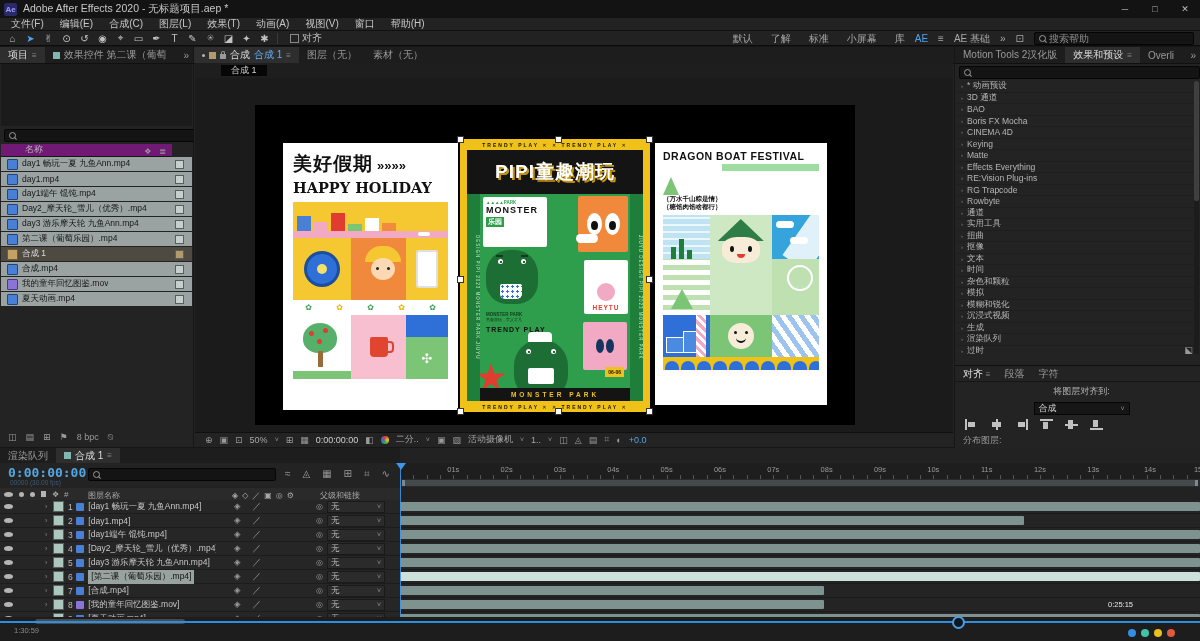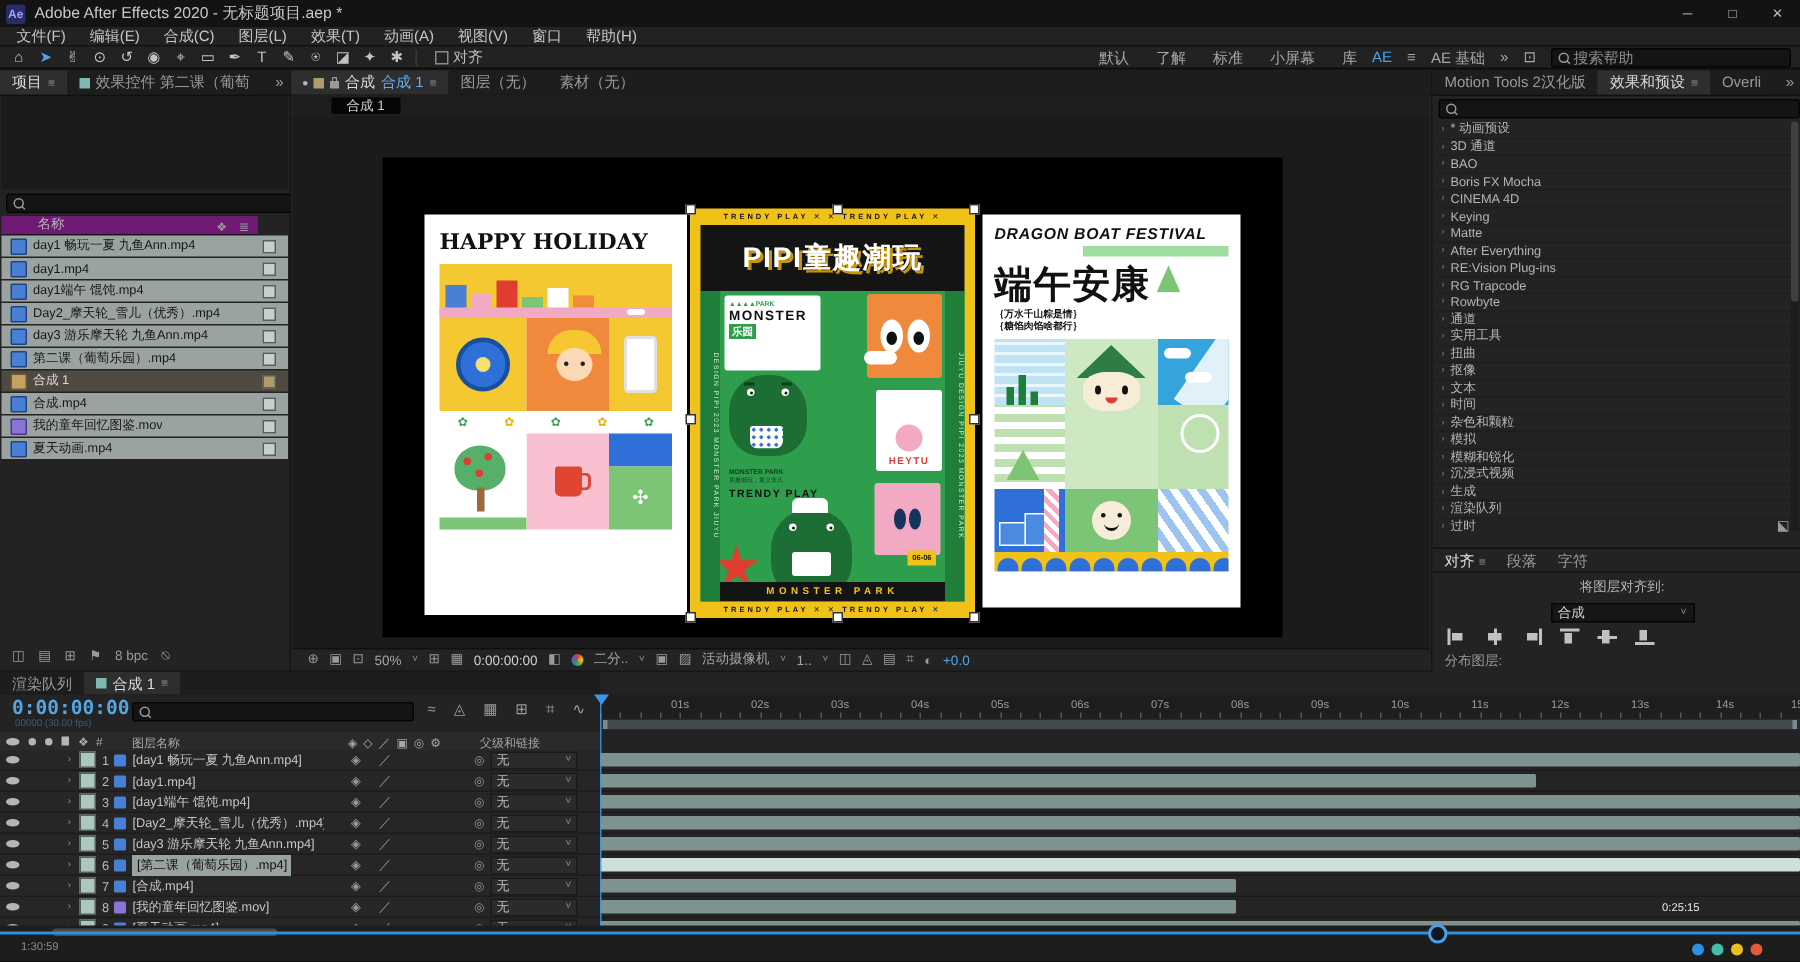--- a/index.html
+++ b/index.html
@@ -135,21 +135,21 @@
   .p2small .s2{font-size:4px;}
   .trendy-t{position:absolute;left:6px;top:132px;font-weight:900;font-size:7px;color:#111;letter-spacing:1px;}
   .pink-card{position:absolute;right:3px;top:128px;width:44px;height:48px;background:#f2a9c4;border-radius:2px;display:flex;align-items:center;justify-content:center;gap:2px;}
   .pc-eye{width:8px;height:14px;background:#15355e;border-radius:50%;}
   .date-chip{position:absolute;right:6px;bottom:24px;background:#f0c219;color:#111;font-weight:900;font-size:5px;padding:2px 3px;}
   .starburst{position:absolute;left:-4px;bottom:8px;width:30px;height:30px;background:#e03c2f;clip-path:polygon(50% 0,61% 35%,98% 35%,68% 57%,79% 91%,50% 70%,21% 91%,32% 57%,2% 35%,39% 35%);}
   .p2bottomline{position:absolute;left:0;right:0;bottom:0;height:13px;background:#141414;color:#f0c219;font-weight:900;font-size:6.5px;letter-spacing:3px;display:flex;align-items:center;justify-content:center;}
   .handle{position:absolute;width:5px;height:5px;background:#fff;border:1px solid #333;z-index:5;}
   
   #p3{left:400px;top:38px;width:172px;height:262px;background:#fff;color:#111;padding:7px 8px;}
-  #p3 .t1{font-weight:900;font-size:10.5px;letter-spacing:.5px;white-space:nowrap;font-style:italic;}
+  #p3 .t1{font-weight:900;font-size:10.5px;letter-spacing:.5px;white-space:nowrap;}
   .green-bar{height:7px;background:#9fdc9f;width:62%;margin:2px 0 2px auto;}
   #p3 .hd-row{display:flex;align-items:flex-start;gap:4px;}
   #p3 .hd{font-weight:900;font-size:25px;letter-spacing:1px;white-space:nowrap;}
   .zmascot{width:16px;height:18px;background:#7cc576;clip-path:polygon(50% 0,100% 100%,0 100%);margin-top:4px;}
   .brkt{font-size:6.5px;font-weight:700;line-height:8px;}
   .p3grid{margin-top:4px;display:grid;grid-template-columns:30% 40% 30%;grid-template-rows:44px 56px 42px;width:156px;}
   .g-water{background:#bfe3f2;background-image:repeating-linear-gradient(0deg,transparent 0 5px,#eaf7fd 5px 7px);position:relative;}
   .g-water i{position:absolute;bottom:0;background:#1f7f3a;width:5px;}
   .g-zong{grid-row:span 2;background:#cfe8c4;position:relative;}
   .zhat{position:absolute;left:8px;top:4px;width:46px;height:22px;background:#2f7d46;clip-path:polygon(0 100%,50% 0,100% 100%);}
@@ -422,20 +422,24 @@
           <span>素材（无）</span>
         </div>
     </div>
     <div id="crumbrow">
       <div id="crumb-chip">合成 1</div>
     </div>
     <div id="viewer">
       <div id="stage">
 
         <div id="p1" class="poster">
+          <div class="t-row">
+            <span class="t-cn">美好假期</span>
+            <span class="t-ar">»»»»</span>
+          </div>
           <div class="t-en">HAPPY HOLIDAY</div>
           <div class="p1grid">
             <div class="p1r1">
               <span class="bld" style="height:22px;background:#4a7fd6"></span>
               <span class="bld" style="height:16px;background:#f2a9c4"></span>
               <span class="bld" style="height:25px;background:#e03c2f"></span>
               <span class="bld" style="height:14px;background:#7cc576"></span>
               <span class="bld" style="height:20px;background:#fff"></span>
               <span class="bld" style="height:15px;background:#f08c3c"></span>
               <div class="p1road"></div>
@@ -542,21 +546,20 @@
           <span class="handle" style="right:-3px;top:50%"></span>
           <span class="handle" style="left:-3px;bottom:-3px"></span>
           <span class="handle" style="left:50%;bottom:-3px"></span>
           <span class="handle" style="right:-3px;bottom:-3px"></span>
         </div>
 
         <div id="p3" class="poster">
           <div class="t1">DRAGON BOAT FESTIVAL</div>
           <div class="green-bar"></div>
           <div class="hd-row">
-            <span class="hd">端午安康</span>
             <span class="zmascot"></span>
           </div>
           <div class="brkt">｛万水千山粽是情｝</div>
           <div class="brkt">｛糖馅肉馅啥都行｝</div>
           <div class="p3grid">
             <div class="g-water">
               <i style="left:8px;height:12px"></i>
                 <i style="left:16px;height:20px"></i>
                 <i style="left:24px;height:9px"></i>
             </div>
@@ -678,21 +681,21 @@
         <div class="erow">
           <div class="ar">›</div>
           <div class="et">Keying</div>
         </div>
         <div class="erow">
           <div class="ar">›</div>
           <div class="et">Matte</div>
         </div>
         <div class="erow">
           <div class="ar">›</div>
-          <div class="et">After Everything</div>
+          <div class="et">Effects Everything</div>
         </div>
         <div class="erow">
           <div class="ar">›</div>
           <div class="et">RE:Vision Plug-ins</div>
         </div>
         <div class="erow">
           <div class="ar">›</div>
           <div class="et">RG Trapcode</div>
         </div>
         <div class="erow">

